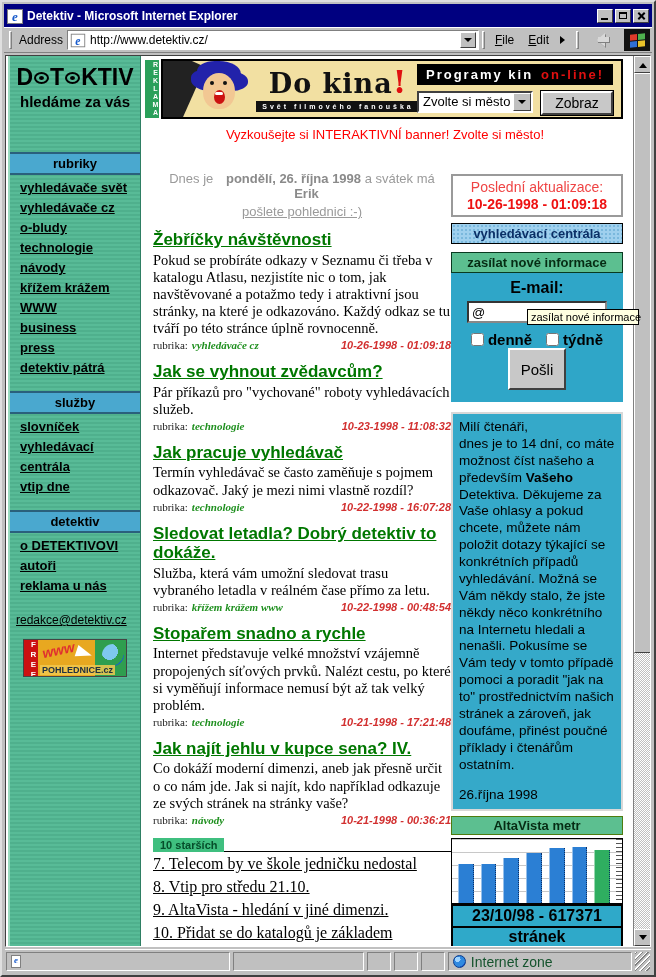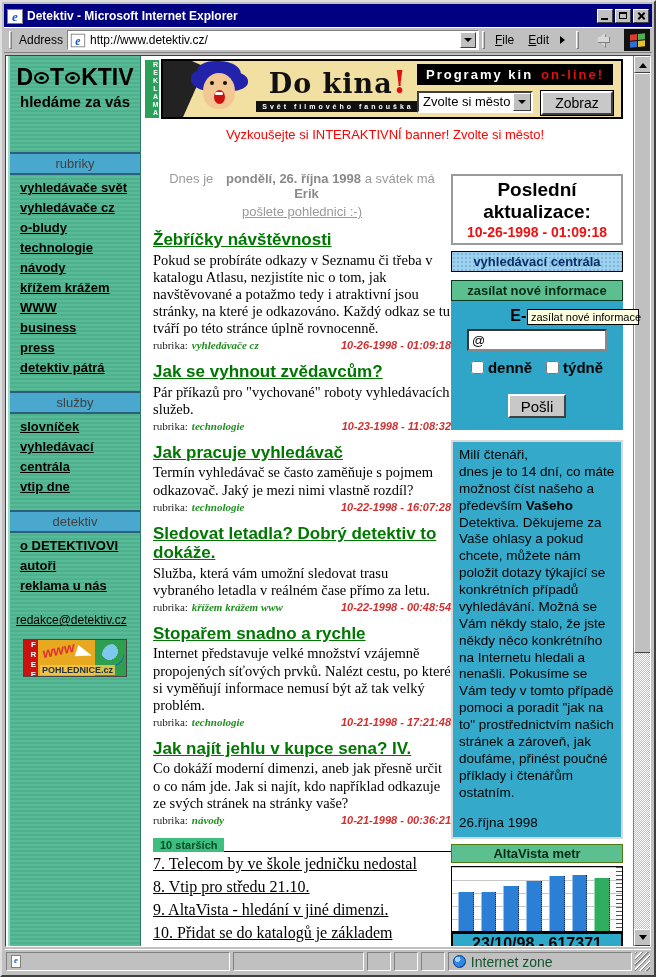--- a/index.html
+++ b/index.html
@@ -46,21 +46,21 @@
   .sidebar{position:absolute;left:2px;top:0;width:133px;height:100%;
     background:repeating-linear-gradient(180deg,#58bb97 0 2px,#4fb08d 2px 4px);
     border-left:2px solid #9adbbf;border-right:1px solid #2e7f63;}
   .logo{margin-top:8px;text-align:center;color:#000;}
   .logo-line{display:flex;align-items:center;justify-content:center;gap:1px;}
   .logo-letter{font-size:23px;font-weight:900;letter-spacing:0;}
   .eye{display:inline-block;width:15px;height:12px;border:2px solid #000;border-radius:50%;position:relative;}
   .eye::after{content:"";position:absolute;left:3px;top:2px;width:5px;height:4px;background:#000;border-radius:50%;}
   .tagline{font-size:15px;font-weight:bold;margin-top:2px;}
   .nav-header{margin-top:10px;background:#4aa8cf;border-top:2px solid #2a607c;border-bottom:2px solid #2a607c;
-    text-align:center;font-size:13px;font-weight:normal;color:#404040;padding:2px 0;}
+    text-align:center;font-size:13px;font-weight:bold;color:#000000;padding:2px 0;}
   .nav-header.first{margin-top:42px;}
   .nav-links{padding:3px 0 3px 10px;}
   .nav-link{display:block;font-size:13px;font-weight:bold;color:#000;text-decoration:underline;
     line-height:20px;cursor:pointer;}
   .mail-link{display:block;font-size:12px;color:#000;text-decoration:underline;margin:14px 0 0 6px;cursor:pointer;}
   .pohlednice{margin:12px auto 0 auto;width:104px;height:38px;background:linear-gradient(90deg,#e8a820 0 70%,#2f9e4f 70%);
     border:1px solid #444;display:flex;position:relative;cursor:pointer;overflow:hidden;}
   .free-strip{width:14px;height:100%;background:#cc1111;color:#fff;font-size:8px;font-weight:bold;
     writing-mode:vertical-rl;text-orientation:upright;text-align:center;letter-spacing:1px;}
   .www-scribble{position:absolute;left:18px;top:2px;color:#e03030;font-size:14px;font-style:italic;font-weight:bold;transform:rotate(-12deg);}
@@ -116,35 +116,35 @@
   .meta .rcat{font-family:"Liberation Serif",serif;font-style:italic;font-weight:bold;color:#1e8f1e;margin-left:4px;cursor:pointer;}
   .meta .rdate{margin-left:auto;font-style:italic;color:#d23030;font-weight:bold;}
   .older-header{display:flex;align-items:flex-end;margin-top:12px;}
   .older-badge{background:#3fbf7f;color:#064d2a;font-size:11px;font-weight:bold;padding:1px 7px;}
   .older-rule{flex:1;border-bottom:1px solid #000;}
   .older-link{display:block;font-family:"Liberation Serif",serif;font-size:16px;color:#000;line-height:23px;cursor:pointer;}
   .older-link span{text-decoration:underline;}
   
   .right-col{position:absolute;left:445px;top:118px;width:172px;}
   .update-box{background:#fff;border:2px solid #9a9a9a;text-align:center;padding:3px 0;}
-  .update-label{font-size:19px;color:#000000;font-weight:bold;}
+  .update-label{font-size:14px;color:#ef4444;}
   .update-value{font-size:14px;font-weight:bold;color:#ee1111;margin-top:1px;}
   .central-btn{margin-top:6px;background:#9fd0ee;
     background-image:radial-gradient(#7ab8dd 1px,transparent 1px);background-size:4px 4px;
     border:1px solid #000;text-align:center;font-size:13px;font-weight:bold;color:#0a2f66;padding:2px 0;cursor:pointer;}
   .subscribe-hdr{margin-top:8px;background:#5cbf90;border:1px solid #083a20;text-align:center;
     font-size:13px;font-weight:bold;color:#062c14;padding:2px 0;}
   .email-panel{background:#2fa6c8;padding:6px 0 12px 0;text-align:center;}
   .email-label{font-size:16px;font-weight:bold;color:#000;}
   .email-input{width:140px;height:22px;border:2px solid;border-color:#116/#fff;border:2px inset #888;
     font-size:13px;padding-left:3px;margin-top:4px;background:#fff;}
   .check-row{display:flex;justify-content:center;gap:14px;margin-top:8px;align-items:center;}
   .check-item{display:flex;align-items:center;gap:4px;font-size:15px;font-weight:bold;color:#000;}
   .check-item input{width:13px;height:13px;margin:0;}
-  .send-btn{margin-top:18px;width:58px;height:24px;background:#c8c8c8;border:2px solid;
+  .send-btn{width:58px;height:42px;background:#c8c8c8;border:2px solid;
     border-color:#fff #404040 #404040 #fff;font-size:15px;cursor:pointer;}
   .tooltip{position:absolute;left:76px;top:135px;width:112px;background:#ffffe1;border:1px solid #000;
     font-size:11px;padding:1px 3px;white-space:nowrap;z-index:5;}
   .letter-box{margin-top:10px;background:#35a9c9;border:2px solid #d8d8d8;padding:5px 6px;
     font-size:13.5px;line-height:1.25;color:#000;}
   .letter-date{margin-top:14px;}
   .av-hdr{margin-top:5px;background:#5cbf90;border:1px solid #4d7c0f;text-align:center;
     font-size:13px;font-weight:bold;color:#062c14;padding:1px 0;}
   .chart-box{margin-top:3px;height:66px;background:#fff;border:1px solid #000;position:relative;
     background-image:repeating-linear-gradient(180deg,#c8c8c8 0 1px,transparent 1px 13px);}

